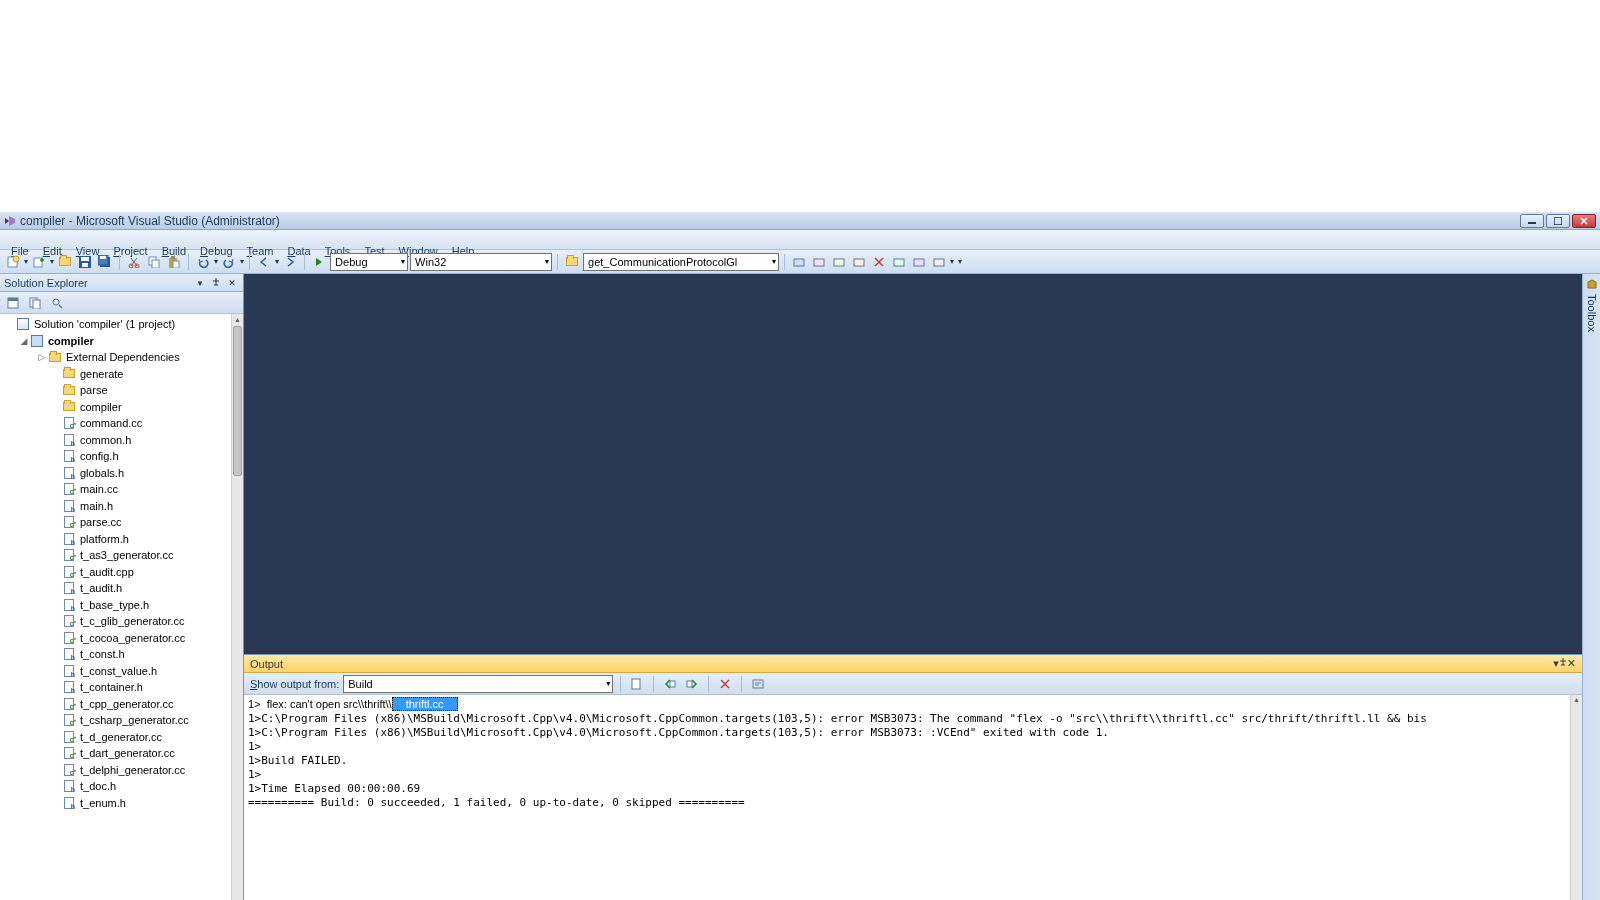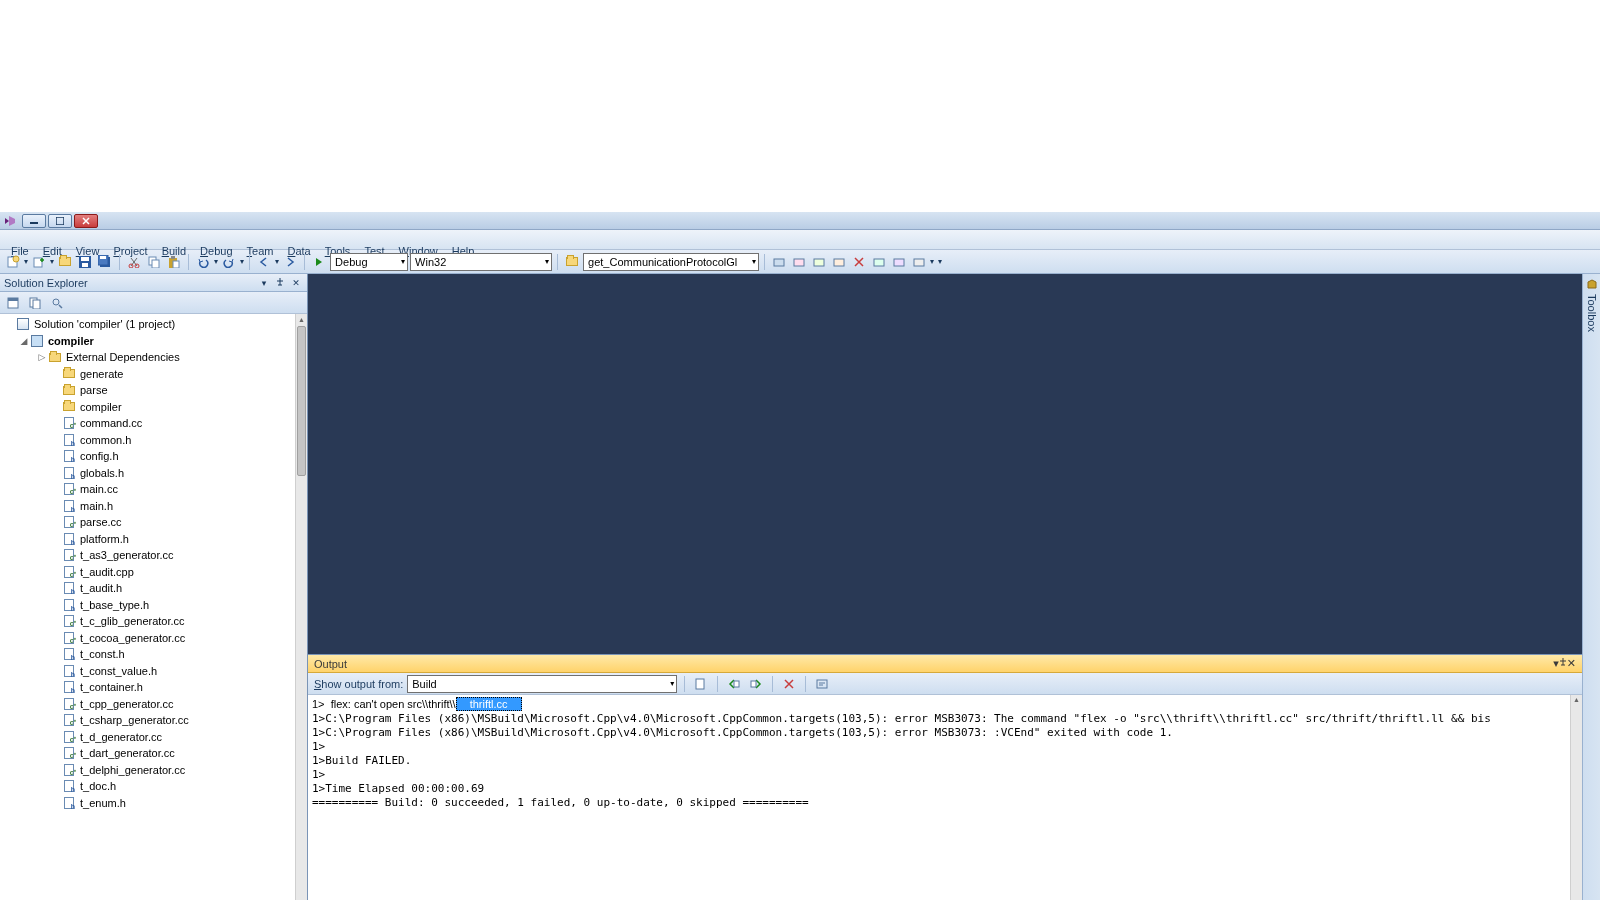--- a/index.html
+++ b/index.html
@@ -13,21 +13,21 @@
 .winbtn.close { background: linear-gradient(#e37f7f,#c83d3d); border-color: #8b1a1a; color: #fff; }
 .menubar { height: 20px; background: linear-gradient(#eef3fa,#d7e4f2); display: flex; align-items: stretch; padding: 0 4px; border-bottom: 1px solid #b0c1d7; }
 .menubar span { padding: 3px 7px; color: #1b3a5e; margin-top: 12px; }
 .menubar span u { text-decoration: underline; }
 .toolbar { height: 24px; background: linear-gradient(#e7eef8,#cedef0); display: flex; align-items: center; padding: 0 4px; border-bottom: 1px solid #99b1cf; gap: 2px; }
 .tbtn { width: 18px; height: 18px; display: inline-flex; align-items: center; justify-content: center; border: 1px solid transparent; border-radius: 2px; }
 .tsep { width: 1px; height: 16px; background: #a7bcd7; margin: 0 3px; }
 .dropdown { height: 18px; background: #fff; border: 1px solid #707070; display: inline-flex; align-items: center; padding: 0 2px 0 4px; font-size: 11px; }
 .dropdown .arrow { margin-left: auto; font-size: 8px; color: #000; }
 .workspace { position: absolute; top: 62px; left: 0; right: 0; bottom: 0; display: flex; }
-.sidebar { width: 308px; display: flex; flex-direction: column; border-right: 1px solid #7a94b6; }
+.sidebar { width: 244px; display: flex; flex-direction: column; border-right: 1px solid #7a94b6; }
 .panel-header { height: 18px; background: linear-gradient(#e7eef8,#cedef0); display: flex; align-items: center; padding: 0 4px; border-bottom: 1px solid #99b1cf; font-size: 11px; color: #1b3a5e; }
 .panel-header .spacer { flex: 1; }
 .panel-header .pbtn { width: 14px; height: 14px; display: inline-flex; align-items: center; justify-content: center; font-size: 9px; color: #1b3a5e; margin-left: 2px; }
 .panel-toolbar { height: 22px; background: linear-gradient(#e7eef8,#cedef0); display: flex; align-items: center; padding: 0 4px; gap: 4px; border-bottom: 1px solid #b0c1d7; }
 .tree-wrap { flex: 1; position: relative; background: #fff; }
 .tree { position: absolute; top: 0; left: 0; right: 12px; bottom: 0; overflow: hidden; padding: 2px 0; }
 .scrollbar-v { position: absolute; right: 0; top: 0; bottom: 0; width: 12px; background: #e8e8e8; border-left: 1px solid #cfcfcf; }
 .scrollbar-v .thumb { position: absolute; left: 1px; right: 1px; background: #c5c5c5; border: 1px solid #a0a0a0; border-radius: 2px; }
 .tree-item { display: flex; align-items: center; height: 16.5px; padding-left: 4px; white-space: nowrap; }
 .tree-item .tw { width: 12px; text-align: center; font-size: 9px; color: #6a6a6a; }
@@ -64,20 +64,21 @@
 
 <div class="window">
 
   <div class="titlebar">
     <span class="icon">
       <svg width="12" height="12" viewBox="0 0 12 12">
           <path d="M1 3 L5 6 L1 9 Z" fill="#68217a"></path>
           <path d="M5 1 L11 4 L11 8 L5 11 Z" fill="#b179c4"></path>
         </svg>
     </span>
+    <span class="title">compiler - Microsoft Visual Studio (Administrator)</span>
     <span class="winbtn">
         <svg width="8" height="8">
           <rect y="5" width="8" height="2" fill="#1b3a5e"></rect>
         </svg>
       </span>
     <span class="winbtn">
         <svg width="8" height="8">
           <rect x="0" y="0" width="8" height="8" fill="none" stroke="#1b3a5e" stroke-width="1.5"></rect>
         </svg>
       </span>
@@ -192,21 +193,21 @@
         <span class="arrow">▾</span>
       </span>
     <span class="dropdown" style="width:142px">
         <span>Win32</span>
         <span class="arrow">▾</span>
       </span>
     <span class="tsep"></span>
     <span class="tbtn">
         <div class="folder-ico"></div>
       </span>
-    <span class="dropdown" style="width:176px">
+    <span class="dropdown" style="width:196px">
         <span style="overflow:hidden;white-space:nowrap">get_CommunicationProtocolGl</span>
         <span class="arrow">▾</span>
       </span>
     <span class="tsep"></span>
     <span class="tbtn">
         <svg width="12" height="12">
           <rect x="1" y="3" width="10" height="7" fill="#cde" stroke="#5a7aa0"></rect>
         </svg>
       </span>
     <span class="tbtn">

